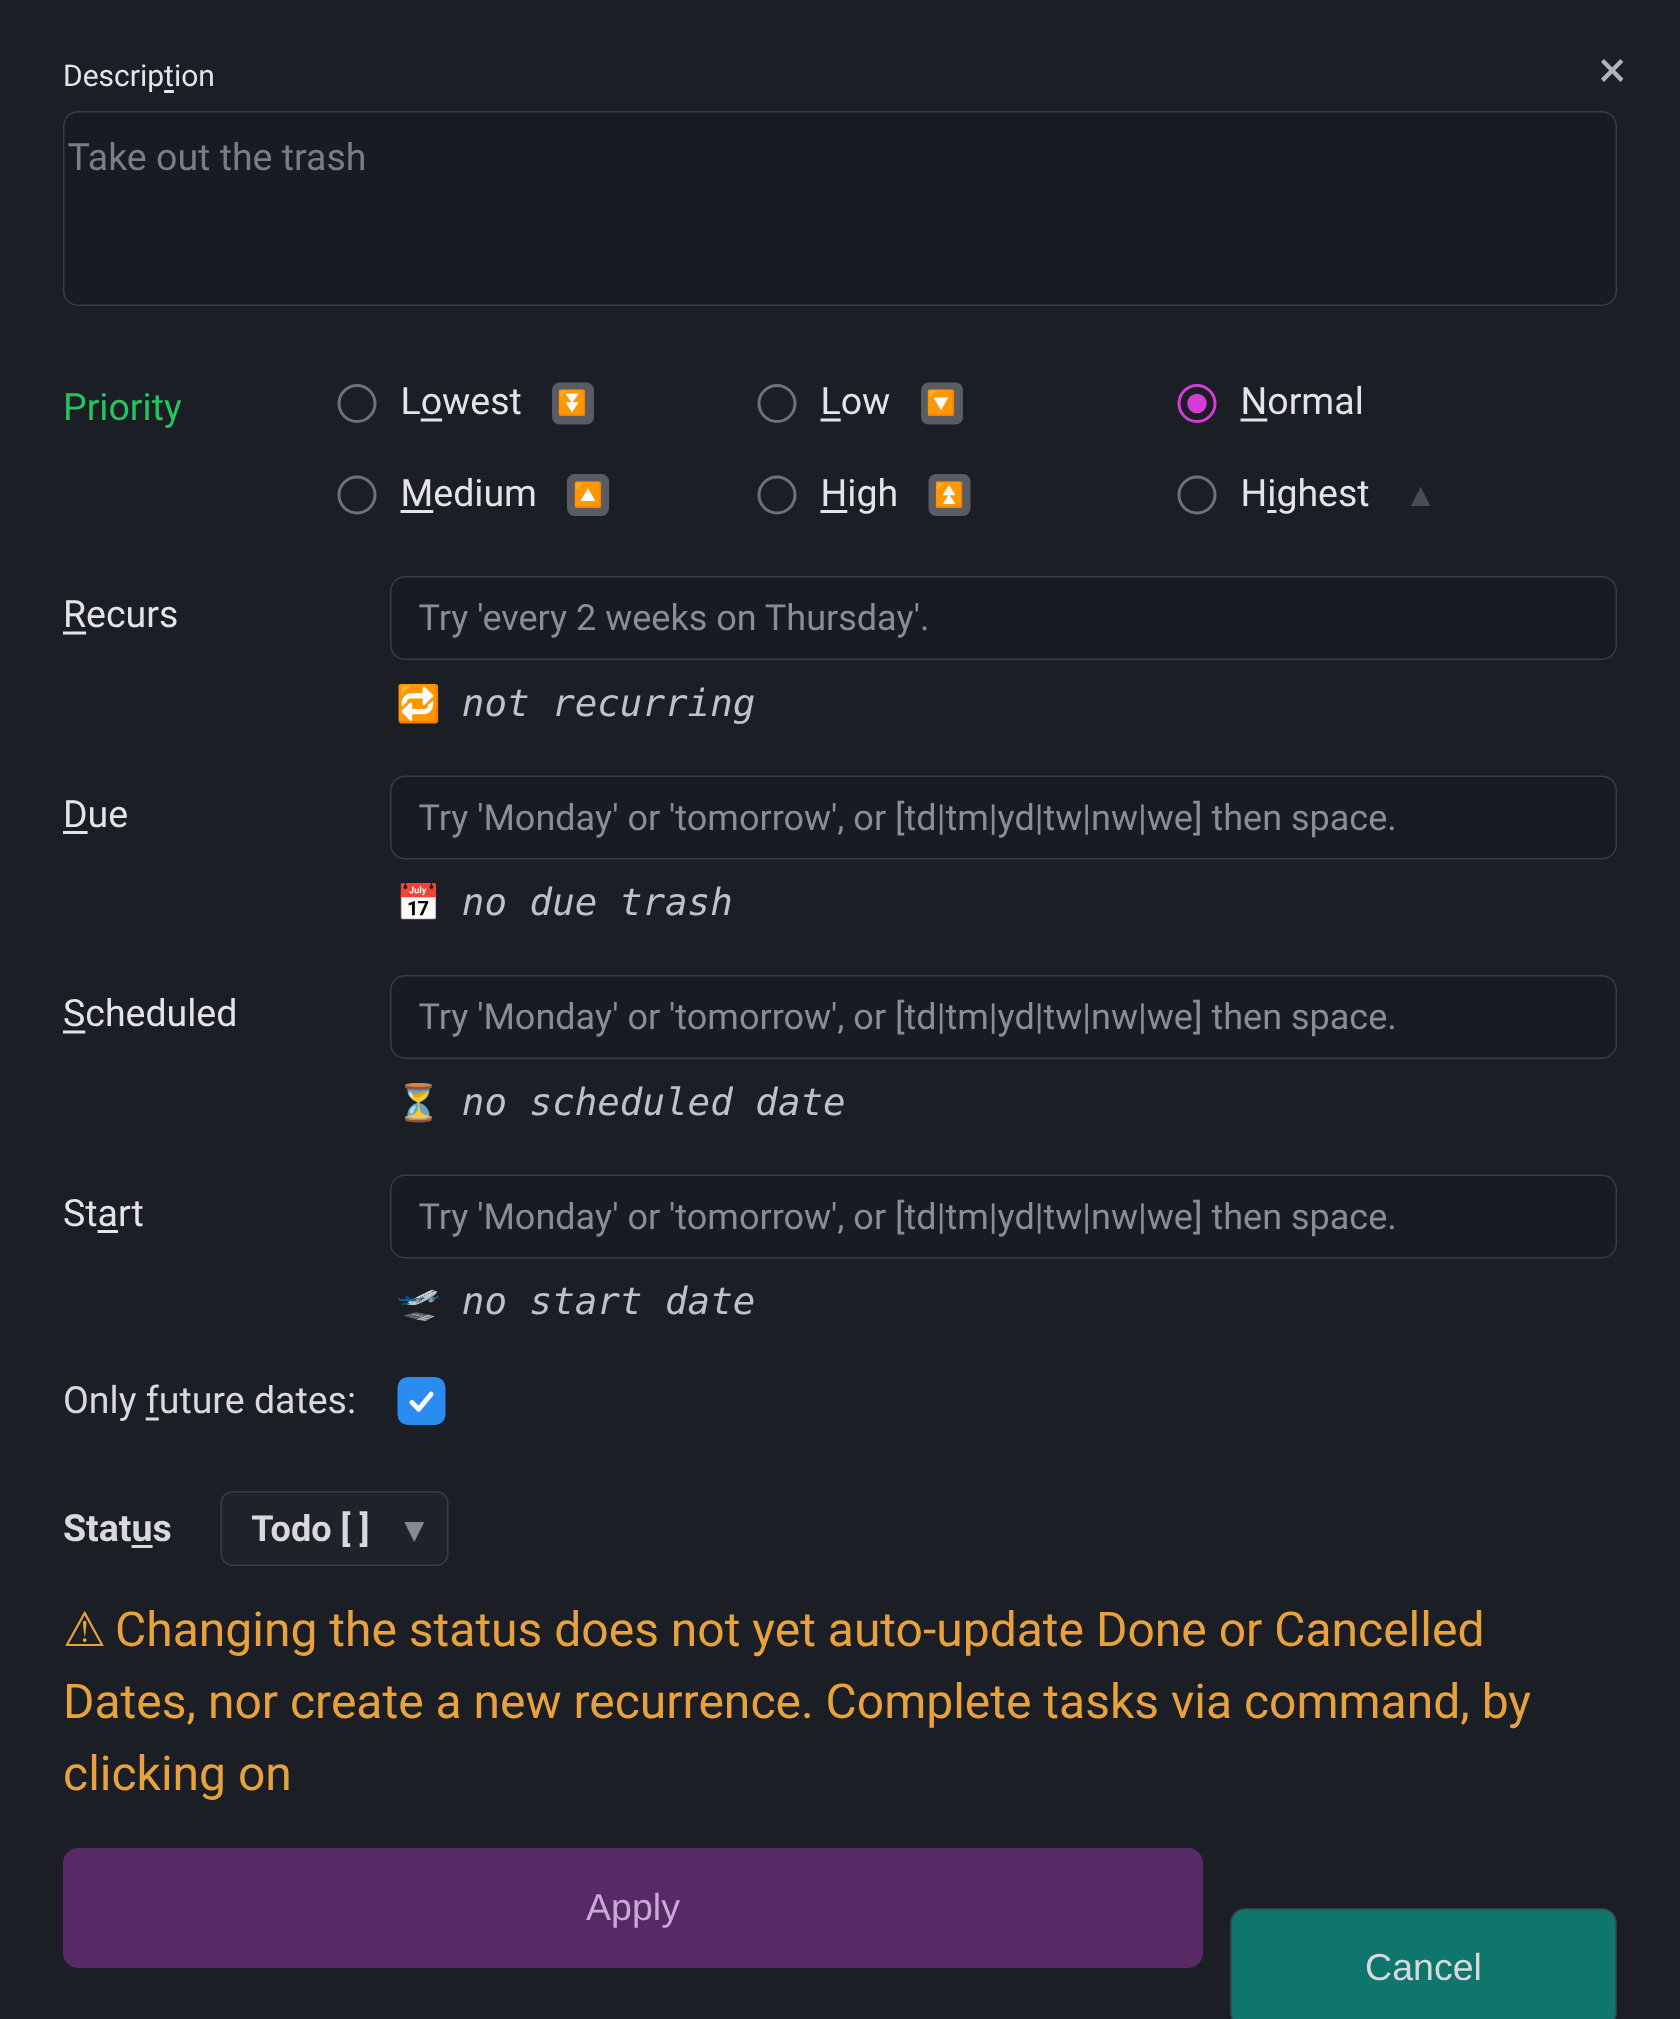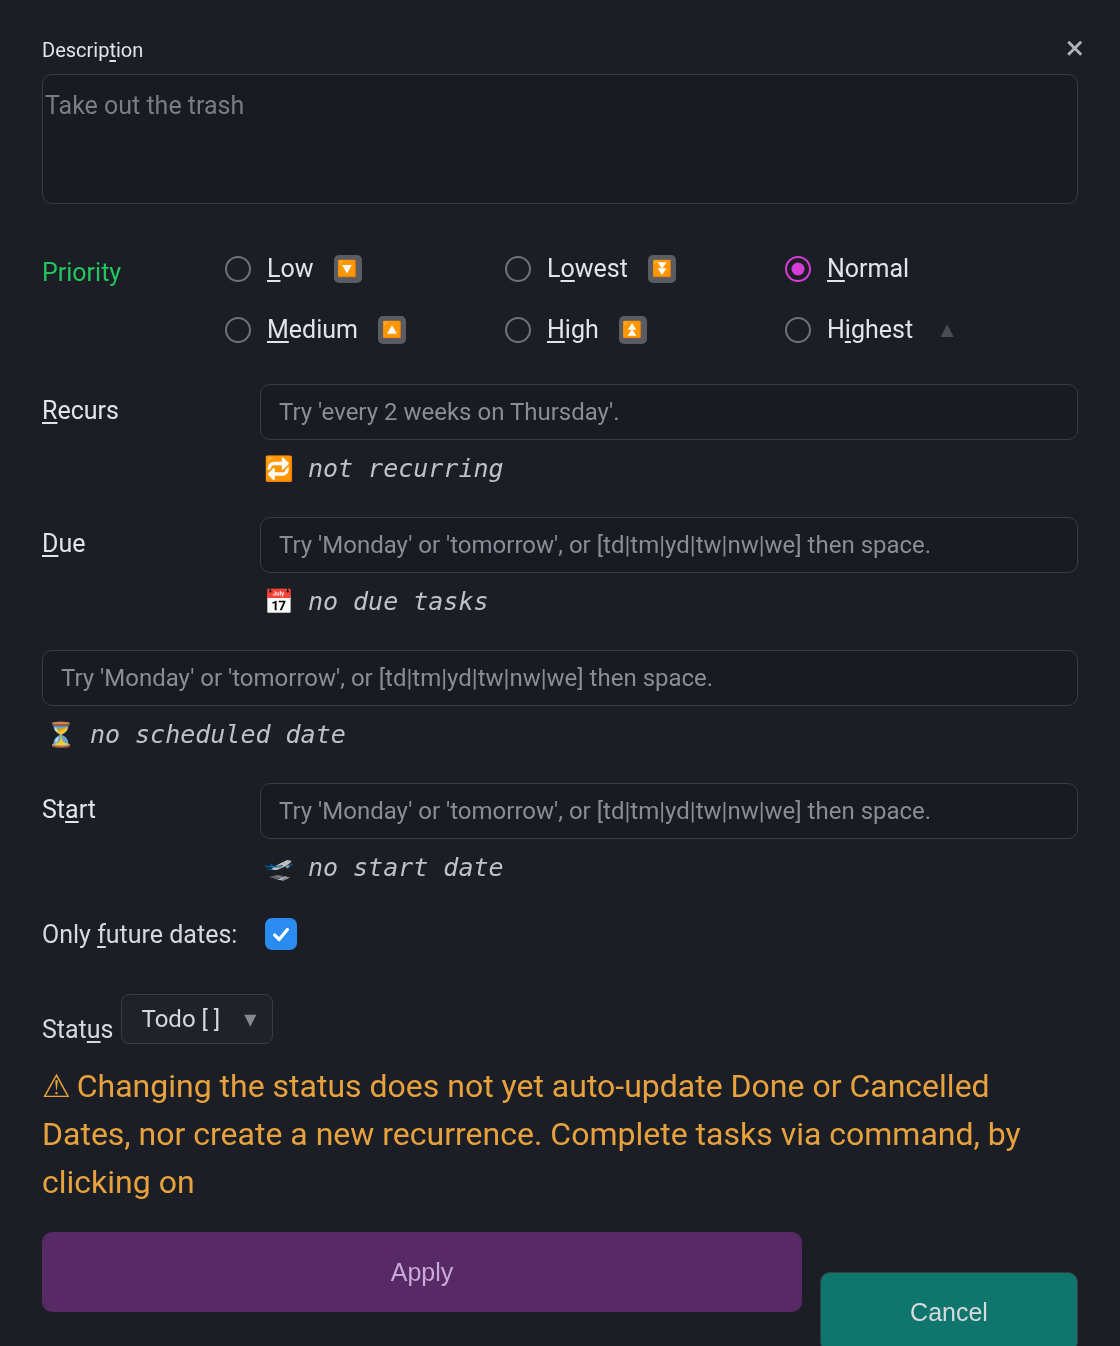--- a/index.html
+++ b/index.html
@@ -149,21 +149,21 @@
       display: flex;
       align-items: center;
       justify-content: center;
       color: white;
       font-size: 22px;
       font-weight: bold;
       cursor: pointer;
     }
     .checkbox svg { width: 22px; height: 22px; }
 
-    .status-row { display: flex; align-items: flex-end; gap: 7px; margin-bottom: 18px; }
+    .status-row { display: flex; align-items: center; gap: 32px; margin-bottom: 18px; font-weight: bold; }
     .status-label { font-size: 25px; }
     .select-box {
       position: relative;
       background: #20222a;
       border: 1.5px solid #3a3c45;
       border-radius: 8px;
       padding: 10px 52px 10px 20px;
       font-size: 24px;
       color: #d8d9dd;
       cursor: pointer;
@@ -228,27 +228,27 @@
   </label>
   <div class="textarea-wrap">
     <textarea class="desc-textarea" placeholder="Take out the trash" style=""></textarea>
   </div>
 
   <div class="priority-section">
     <div class="priority-label">Priority</div>
     <div class="priority-grid" id="priority-grid">
         <div class="radio-opt">
           <div class="radio-circle"></div>
+          <span class="radio-label">L<span class="ul">o</span>west</span>
+          <span class="pri-icon">⏬</span>
+        </div>
+        <div class="radio-opt">
+          <div class="radio-circle"></div>
           <span class="radio-label"><span class="ul">L</span>ow</span>
           <span class="pri-icon">🔽</span>
-        </div>
-        <div class="radio-opt">
-          <div class="radio-circle"></div>
-          <span class="radio-label">L<span class="ul">o</span>west</span>
-          <span class="pri-icon">⏬</span>
         </div>
         <div class="radio-opt">
           <div class="radio-circle selected"></div>
           <span class="radio-label"><span class="ul">N</span>ormal</span>
         </div>
         <div class="radio-opt">
           <div class="radio-circle"></div>
           <span class="radio-label"><span class="ul">M</span>edium</span>
           <span class="pri-icon">🔼</span>
         </div>
@@ -279,26 +279,29 @@
   </div>
 
   <div class="field-row">
     <div class="field-label">
       <span class="ul">D</span><span>ue</span>
     </div>
     <div class="field-content">
       <input type="text" class="text-input" placeholder="Try 'Monday' or 'tomorrow', or [td|tm|yd|tw|nw|we] then space." style="">
       <div class="hint-line">
         <span class="hint-icon">📅</span>
-        <span>no due tasks</span>
+        <span>no due trash</span>
       </div>
     </div>
   </div>
 
   <div class="field-row">
+    <div class="field-label">
+      <span class="ul">S</span><span>cheduled</span>
+    </div>
     <div class="field-content">
       <input type="text" class="text-input" placeholder="Try 'Monday' or 'tomorrow', or [td|tm|yd|tw|nw|we] then space." style="">
       <div class="hint-line">
         <span class="hint-icon">⏳</span>
         <span>no scheduled date</span>
       </div>
     </div>
   </div>
 
   <div class="field-row" style="margin-bottom:26px;">

